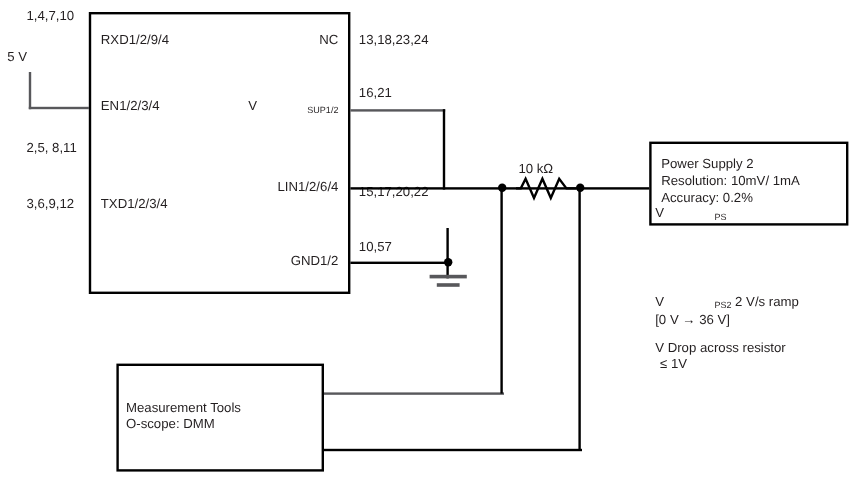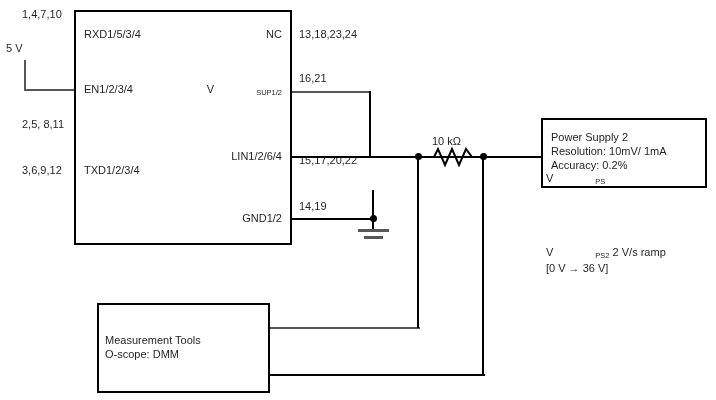--- a/index.html
+++ b/index.html
@@ -52,33 +52,33 @@
   <div class="lbl" style="left:6px;top:42px;">5 V</div>
   <div class="wire v gray" style="left:24px;top:60px;height:31px;"></div>
   <div class="wire h gray" style="left:24px;top:89px;width:51px;"></div>
 
   <div class="box" style="left:74px;top:10px;width:218px;height:235px;"></div>
 
   <div class="lbl" style="left:22px;top:8px;">1,4,7,10</div>
   <div class="lbl" style="left:22px;top:118px;">2,5, 8,11</div>
   <div class="lbl" style="left:22px;top:164px;">3,6,9,12</div>
 
-  <div class="lbl" style="left:84px;top:28px;">RXD1/5/3/4</div>
+  <div class="lbl" style="left:84px;top:28px;">RXD1/2/9/4</div>
   <div class="lbl" style="left:84px;top:83px;">EN1/2/3/4</div>
   <div class="lbl" style="left:84px;top:164px;">TXD1/2/3/4</div>
 
   <div class="lbl r" style="left:180px;top:28px;width:102px;">NC</div>
   <div class="lbl r" style="left:180px;top:83px;width:102px;"><span>V</span><sub>SUP1/2</sub></div>
   <div class="lbl r" style="left:150px;top:150px;width:132px;">LIN1/2/6/4</div>
   <div class="lbl r" style="left:150px;top:212px;width:132px;">GND1/2</div>
 
   <div class="lbl" style="left:299px;top:28px;">13,18,23,24</div>
   <div class="lbl" style="left:299px;top:72px;">16,21</div>
   <div class="lbl" style="left:299px;top:138px;margin-top:16px;">15,17,20,22</div>
-  <div class="lbl" style="left:299px;top:200px;">14,19</div>
+  <div class="lbl" style="left:299px;top:200px;">10,57</div>
 
   <div class="wire h gray" style="left:292px;top:91px;width:79px;"></div>
   <div class="wire v" style="left:369px;top:91px;height:67px;"></div>
 
   <div class="wire h" style="left:292px;top:156px;width:250px;"></div>
 
   <div class="wire h" style="left:292px;top:218px;width:83px;"></div>
   <div class="wire v" style="left:372px;top:190px;height:42px;"></div>
   <div class="dot" style="left:370px;top:215px;"></div>
   <div class="gndbar1" style="left:358px;top:229px;width:31px;"></div>
@@ -97,20 +97,24 @@
     <span>Power Supply 2</span><br>
     <span>Resolution: 10mV/ 1mA</span><br>
     <span>Accuracy: 0.2%</span>
   </div>
   <div class="lbl" style="left:546px;top:172px;"><span>V</span><sub>PS</sub></div>
 
   <div class="lbl multi" style="left:546px;top:245px;">
     <span>V</span><sub>PS2</sub><span> 2 V/s ramp</span><br>
     <span>[0 V  → 36 V]</span>
   </div>
+  <div class="lbl multi" style="left:546px;top:283px;">
+    <span>V Drop across resistor</span><br>
+    <span style="margin-left:4px;">≤ 1V</span>
+  </div>
 
   <div class="box" style="left:97px;top:303px;width:173px;height:90px;"></div>
   <div class="lbl c multi" style="left:105px;top:333px;width:157px;">
     <span>Measurement Tools</span><br>
     <span>O-scope: DMM</span>
   </div>
 
   <div class="wire h gray" style="left:270px;top:327px;width:150px;"></div>
   <div class="wire v" style="left:417px;top:157px;height:171px;"></div>
 

